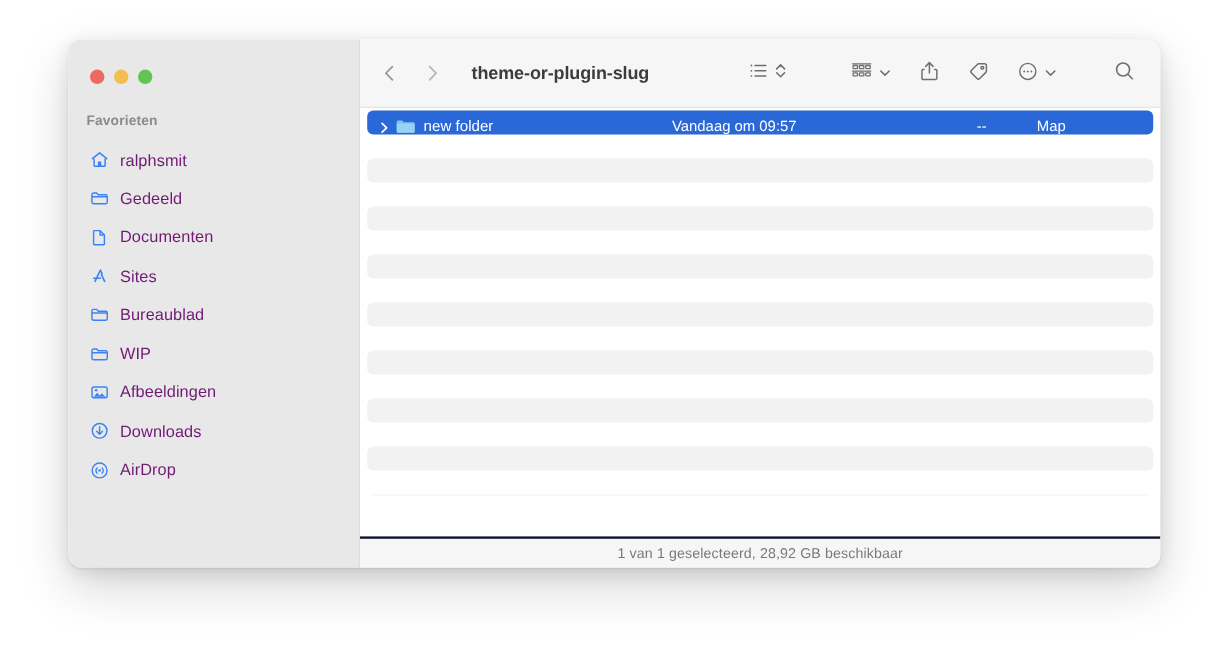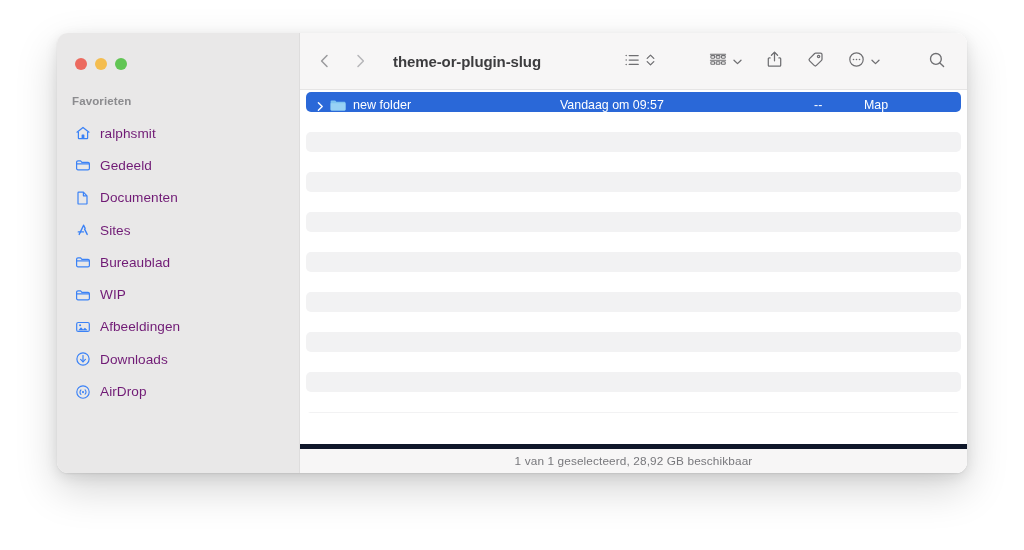--- a/index.html
+++ b/index.html
@@ -241,21 +241,21 @@
   .cell-date { left: 254px; }
   .cell-size { left: 508px; }
   .cell-kind { left: 558px; }
 
   
   .statusbar {
     position: absolute;
     left: 0; right: 0; bottom: 0;
     height: 24px;
     background: #f7f6f6;
-    border-top: 5px solid #0f172a;
+    border-top: 2px solid #0f172a;
     display: flex;
     align-items: center;
     justify-content: center;
   }
   .statusbar-text {
     font-size: 11.8px;
     color: #78787c;
     letter-spacing: 0.01em;
   }
 </style>

